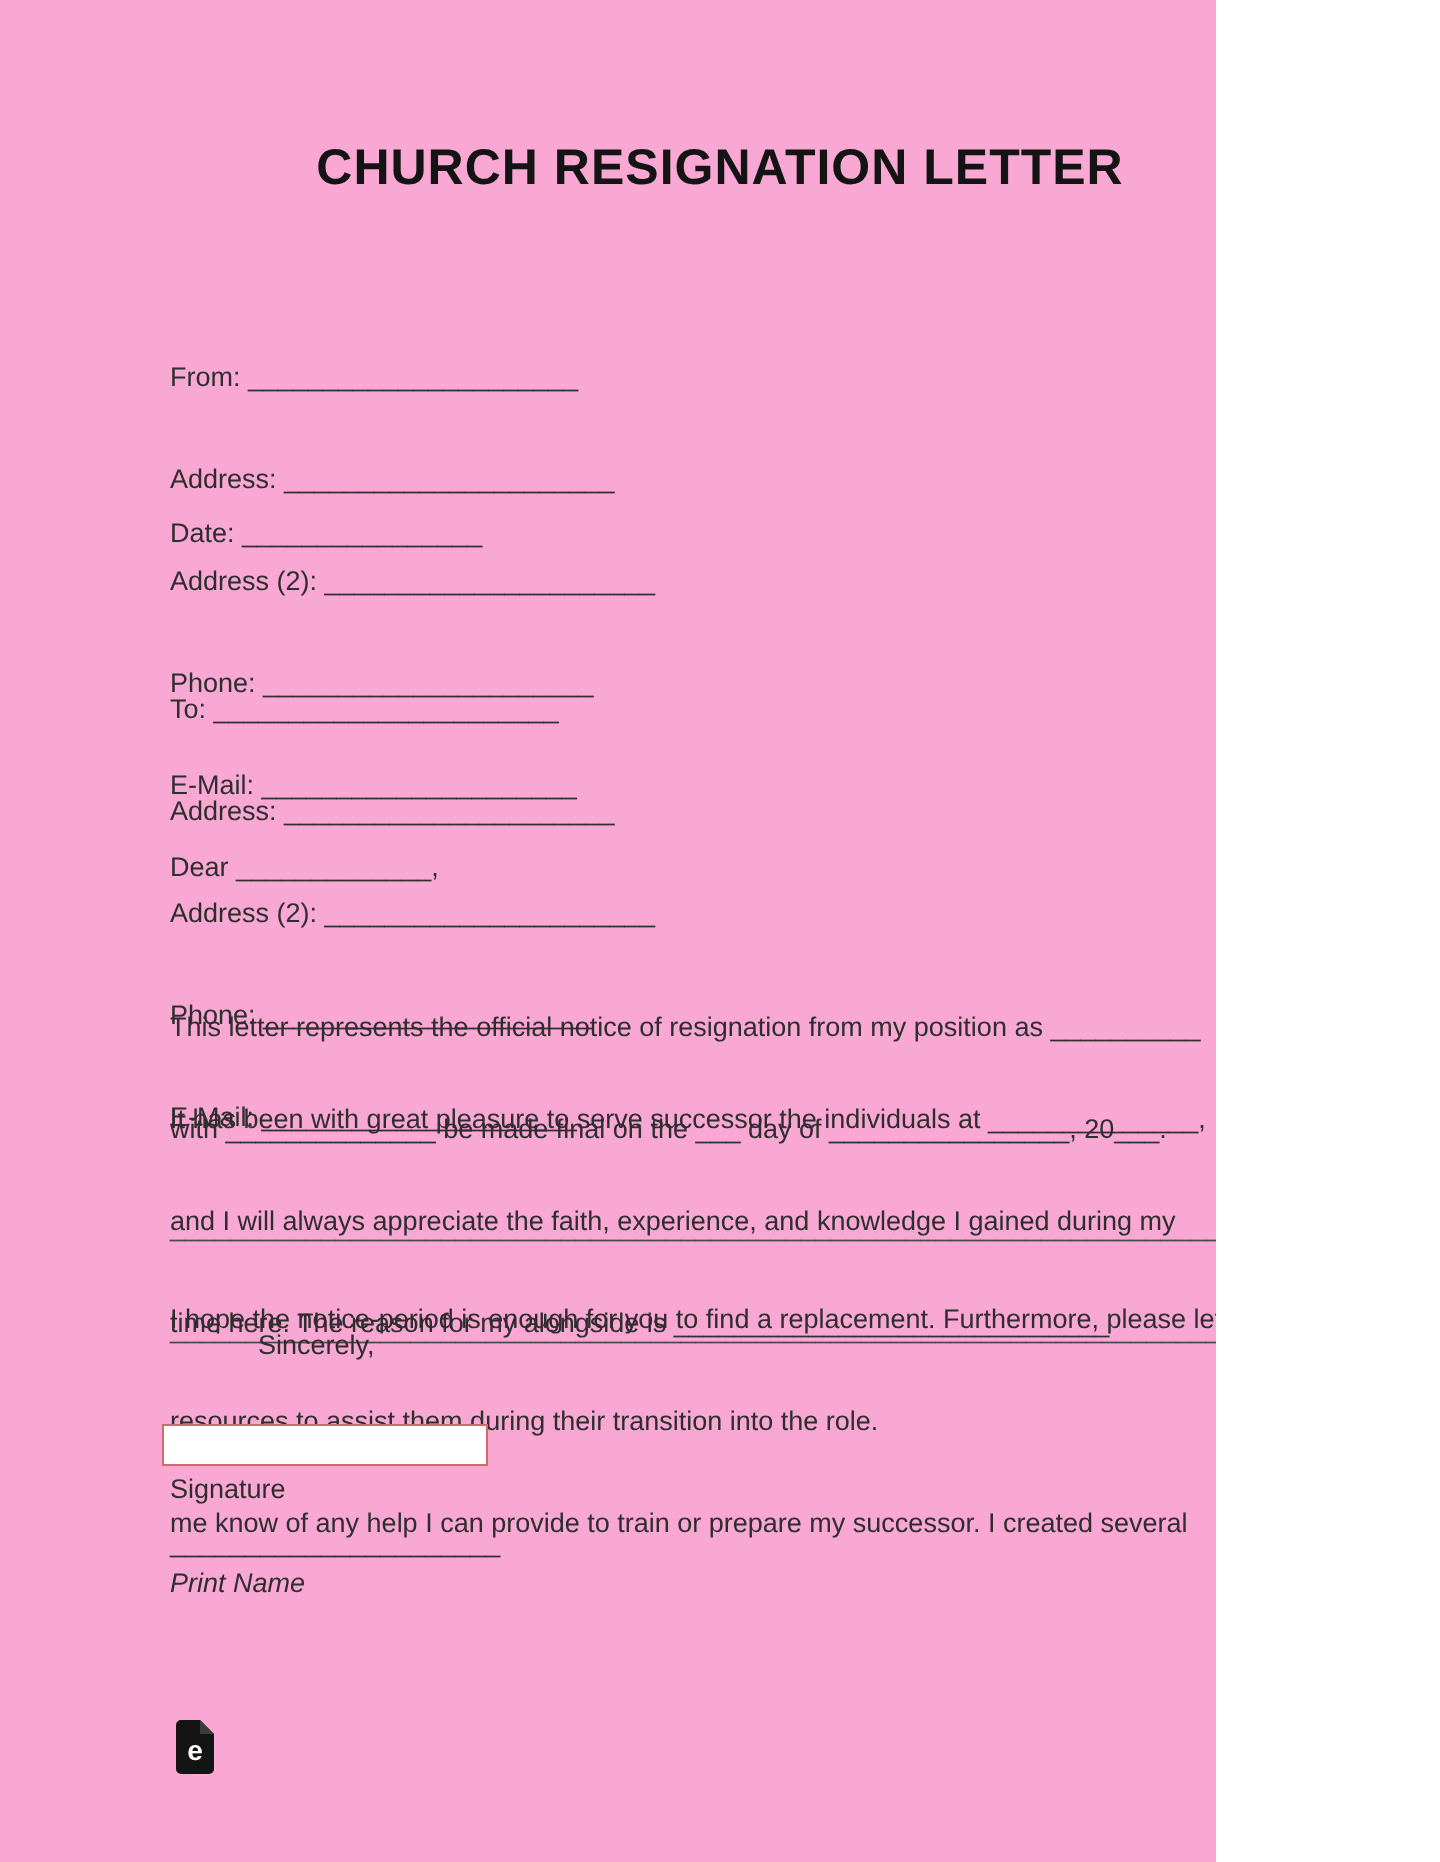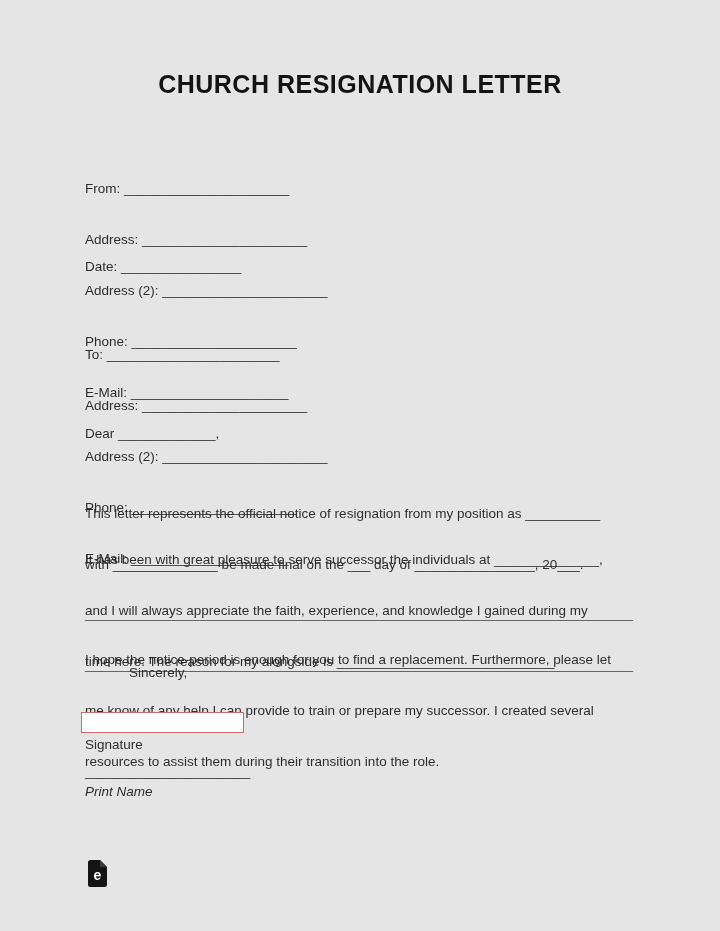--- a/index.html
+++ b/index.html
@@ -1,20 +1,20 @@
 <!DOCTYPE html>
 <html><head>
 <meta charset="utf-8">
 <style>
   html, body { margin: 0; padding: 0; background: #ffffff; }
   .page {
     position: relative;
-    width: 720px;
+    width: 608px;
     height: 931px;
-    background: #e5e5e5;
+    background: #f9a8d4;
     font-family: "Liberation Sans", sans-serif;
     color: #2e2e2e;
     overflow: hidden;
   }
   .title {
     position: absolute;
     top: 70px;
     left: 0;
     width: 720px;
     margin: 0;
@@ -98,22 +98,22 @@
     <div>time here. The reason for my alongside is _____________________________</div>
   </div>
 
   <div class="block fill-lines">
     <div>_________________________________________________________________________</div>
     <div>_________________________________________________________________________</div>
   </div>
 
   <div class="block para-3">
     <div>I hope the notice-period is enough for you to find a replacement. Furthermore, please let</div>
+    <div>resources to assist them during their transition into the role.</div>
     <div>me know of any help I can provide to train or prepare my successor. I created several</div>
-    <div>resources to assist them during their transition into the role.</div>
   </div>
 
   <div class="block closing">Sincerely,</div>
 
   <div class="sig-box" style="border-color: rgb(207, 106, 110);"></div>
 
   <div class="block sig-label">Signature</div>
 
   <div class="block pn-line">______________________</div>
   <div class="block pn-label">Print Name</div>

